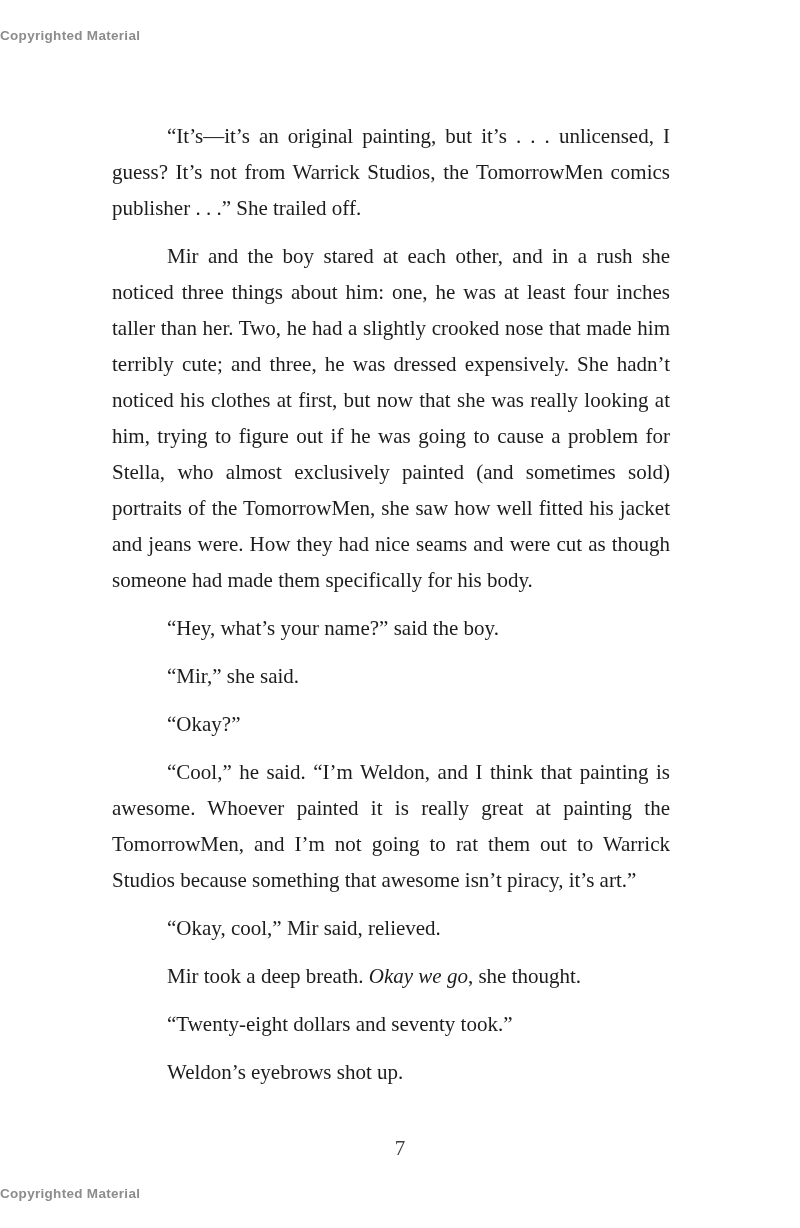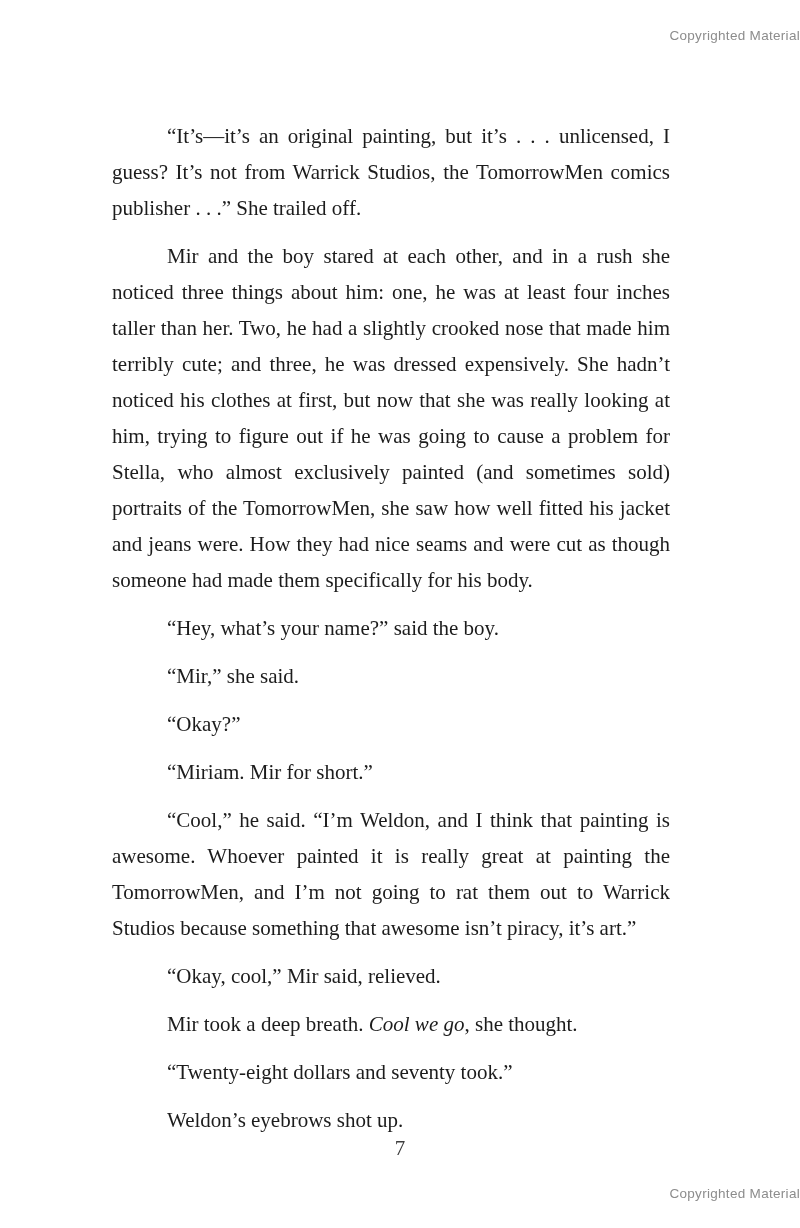--- a/index.html
+++ b/index.html
@@ -10,23 +10,23 @@
     width: 800px;
     height: 1228px;
     background: #ffffff;
     position: relative;
     overflow: hidden;
   }
   .copyright-notice {
     position: absolute;
     left: 0;
     width: 100%;
-    text-align: right;
+    text-align: left;
     font-family: "Liberation Sans", sans-serif;
-    font-weight: normal;
+    font-weight: bold;
     font-size: 13.5px;
     color: #8c8c8c;
     letter-spacing: 0.3px;
   }
   .copyright-top { top: 28px; }
   .copyright-bottom { top: 1186px; }
 
   .text-block {
     position: absolute;
     left: 100px;
@@ -61,23 +61,22 @@
 <body>
 
 <div class="copyright-notice copyright-top">Copyrighted Material</div>
 
 <div class="text-block">
     <p><span>“It’s—it’s an original painting, but it’s . . . unlicensed, I guess? It’s not from Warrick Studios, the TomorrowMen comics publisher . . .” She trailed off.</span></p>
     <p><span>Mir and the boy stared at each other, and in a rush she noticed three things about him: one, he was at least four inches taller than her. Two, he had a slightly crooked nose that made him terribly cute; and three, he was dressed expensively. She hadn’t noticed his clothes at first, but now that she was really looking at him, trying to figure out if he was going to cause a problem for Stella, who almost exclusively painted (and sometimes sold) portraits of the TomorrowMen, she saw how well fitted his jacket and jeans were. How they had nice seams and were cut as though someone had made them specifically for his body.</span></p>
     <p><span>“Hey, what’s your name?” said the boy.</span></p>
     <p><span>“Mir,” she said.</span></p>
     <p><span>“Okay?”</span></p>
-    <p><span>“Miriam. Mir for short.”</span></p>
     <p><span>“Cool,” he said. “I’m Weldon, and I think that painting is awesome. Whoever painted it is really great at painting the TomorrowMen, and I’m not going to rat them out to Warrick Studios because something that awesome isn’t piracy, it’s art.”</span></p>
     <p><span>“Okay, cool,” Mir said, relieved.</span></p>
-    <p><span>Mir took a deep breath. </span><span class="italic">Cool we go</span><span>, she thought.</span></p>
+    <p><span>Mir took a deep breath. </span><span class="italic">Okay we go</span><span>, she thought.</span></p>
     <p><span>“Twenty-eight dollars and seventy took.”</span></p>
     <p><span>Weldon’s eyebrows shot up.</span></p>
   </div>
 
 <div class="page-number">7</div>
 
 <div class="copyright-notice copyright-bottom">Copyrighted Material</div>
 
 </body></html>

